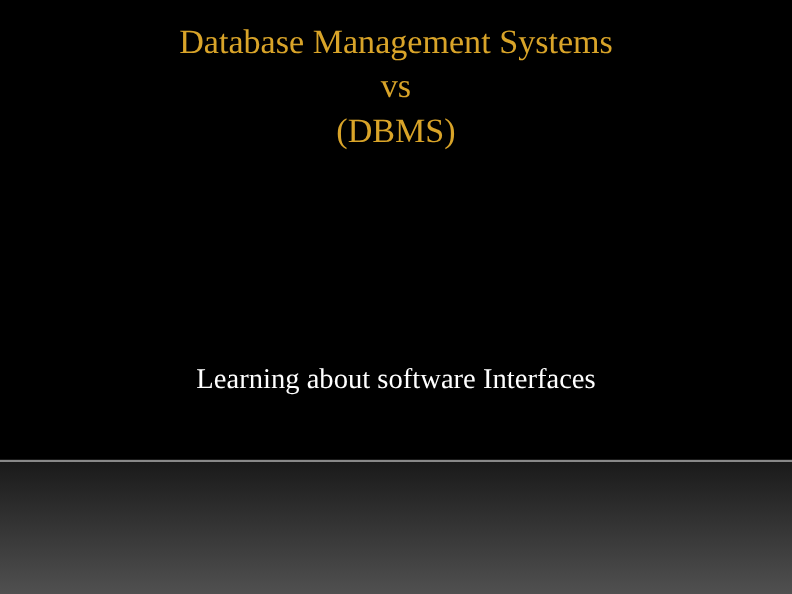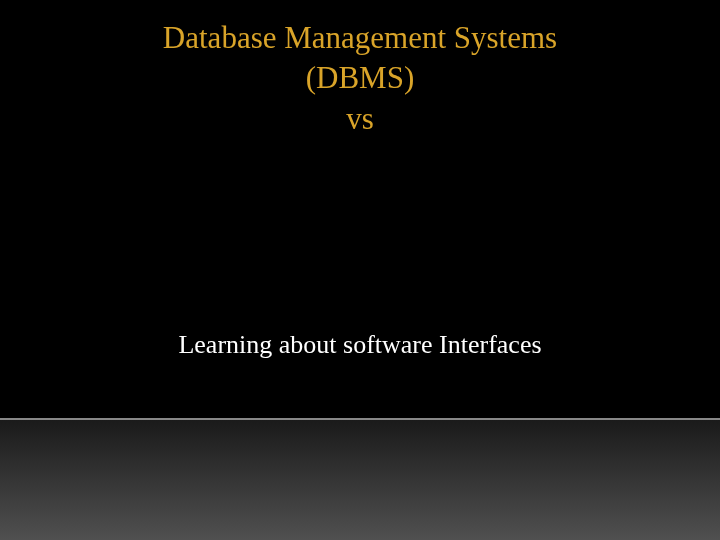--- a/index.html
+++ b/index.html
@@ -61,19 +61,19 @@
       height: 2px;
       background: #888888;
     }
   </style>
 </head>
 <body>
 
 <div class="slide">
   <div class="title-block">
     <div class="title-line">Database Management Systems</div>
+    <div class="title-line">vs</div>
     <div class="title-line">(DBMS)</div>
-    <div class="title-line">vs</div>
   </div>
   <div class="subtitle">Learning about software Interfaces</div>
   <div class="footer-divider"></div>
   <div class="footer-band"></div>
 </div>
 
 </body></html>

